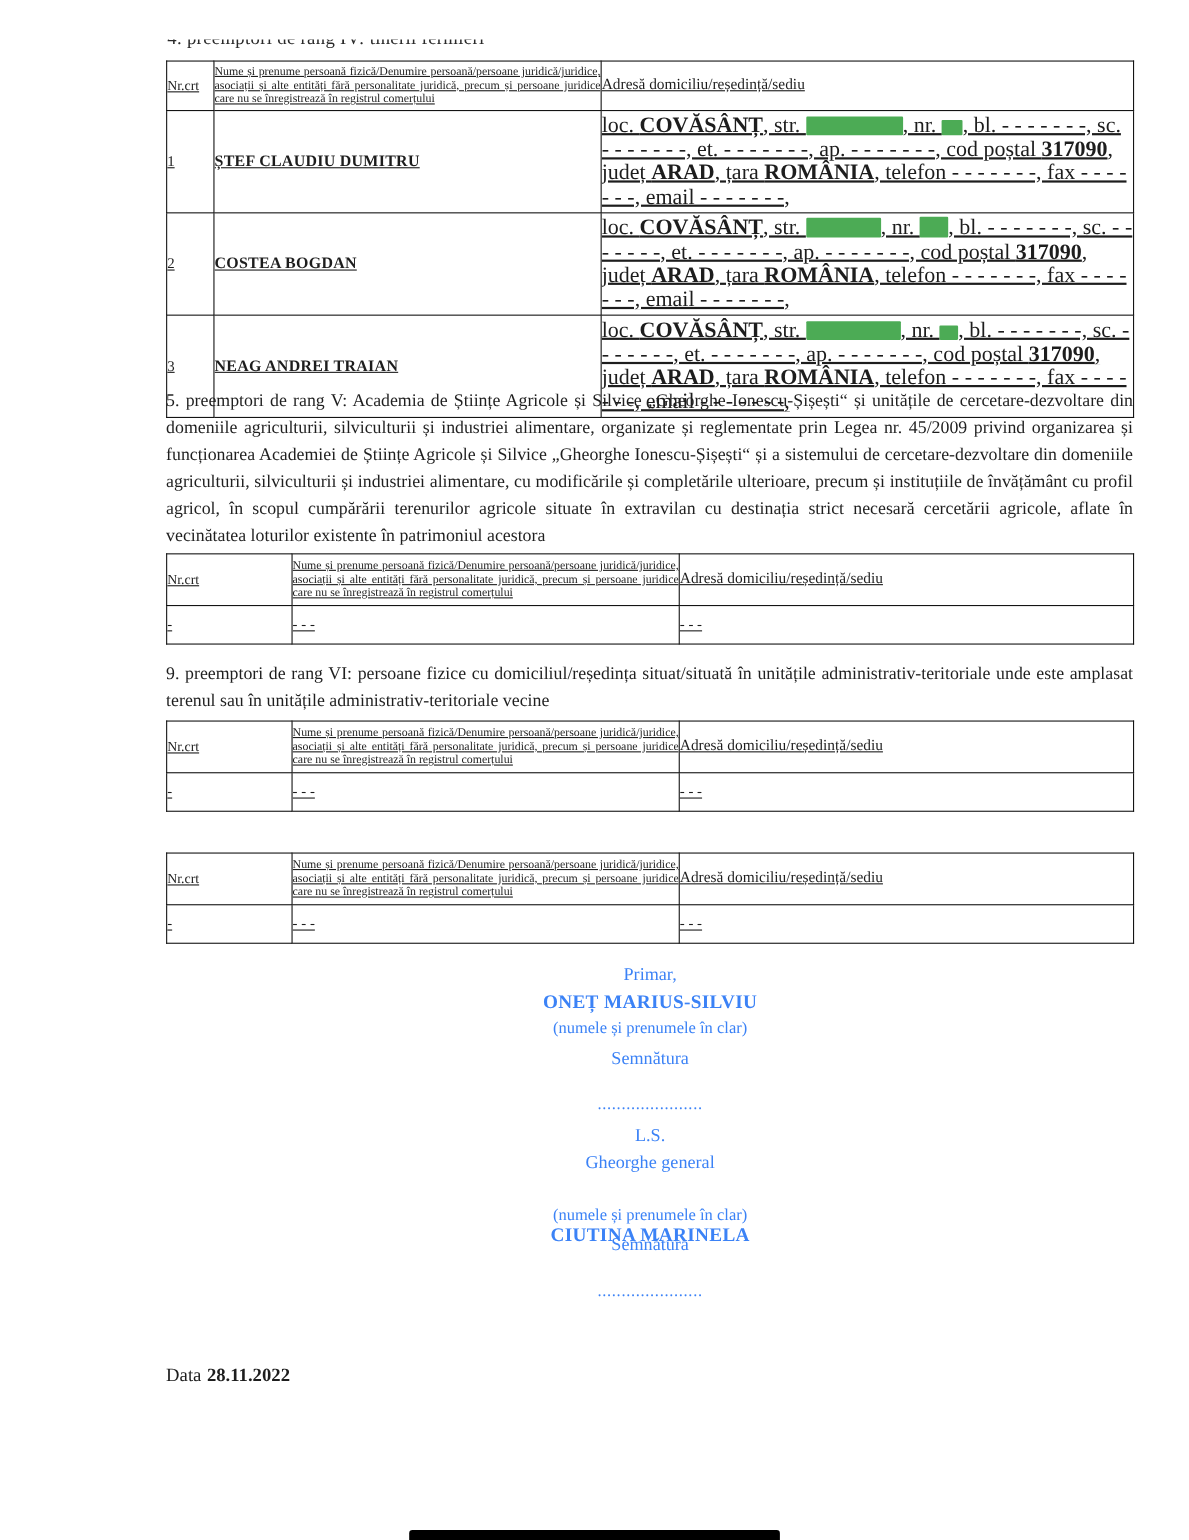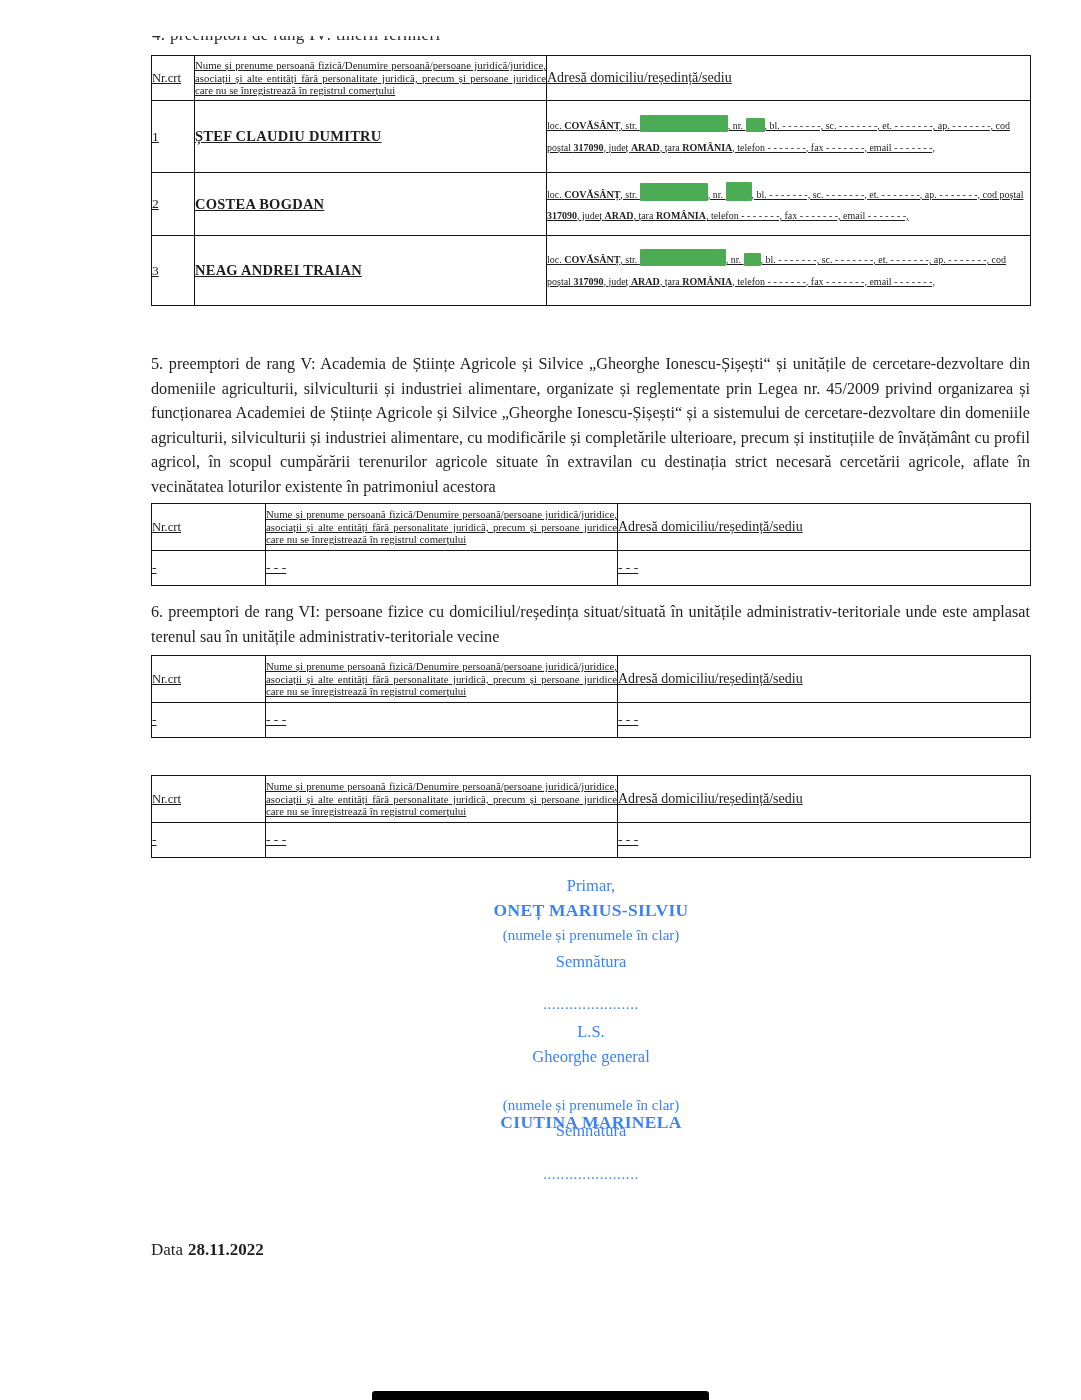--- a/index.html
+++ b/index.html
@@ -14,21 +14,21 @@
   .clip-head span { display:block; margin-top:-11px; font-size:17px; letter-spacing:0.3px; color:#2a2a2a; }
 
   
   table.doc { border-collapse:collapse; table-layout:fixed; position:absolute; background:#fff; }
   table.doc td { border:1.6px solid #141414; padding:3px 0; vertical-align:middle; overflow:hidden;text-decoration:underline; }
   td.hdr-nr   { font-size:12.6px; padding-left:6px; }
   td.hdr-name { font-size:10.8px; line-height:12.6px; text-align:justify; padding:4px 10px; }
   td.hdr-addr { font-size:14px; }
   td.nr-cell   { font-size:13.5px; padding-left:6px; }
   td.name-cell { font-weight:bold; font-size:14.5px; letter-spacing:0.25px; }
-  td.addr-cell { font-size:10px; line-height:21.5px; padding:5px 9px; }
+  td.addr-cell { font-size:20px; line-height:21.5px; padding:5px 9px; }
   td.dash-cell { font-size:13.5px; padding-left:6px; }
   .b { font-weight:bold; }
   .redact { display:inline-block; vertical-align:-3px; border-radius:1px; }
 
   
   .para { position:absolute; left:151px; width:879px; font-size:16.2px; line-height:24.5px;
           text-align:justify; color:#1f1f1f; }
   .oneline { text-align:left; }
 
   
@@ -99,21 +99,21 @@
     <td class="hdr-addr">Adresă domiciliu/reședință/sediu</td>
   </tr>
   <tr style="height:35px">
     <td class="dash-cell">-</td>
     <td class="dash-cell">- - -</td>
     <td class="dash-cell">- - -</td>
   </tr>
 </tbody>
   </table>
 
-<div class="para" style="top:600px;">6. preemptori de rang VI: persoane fizice cu domiciliul/reședința situat/situată în unitățile administrativ-teritoriale unde este amplasat terenul sau în unitățile administrativ-teritoriale vecine</div>
+<div class="para" style="top:600px;">9. preemptori de rang VI: persoane fizice cu domiciliul/reședința situat/situată în unitățile administrativ-teritoriale unde este amplasat terenul sau în unitățile administrativ-teritoriale vecine</div>
 
 <table class="doc" style="left:151px; top:655px; width:879px;">
   <colgroup>
       <col style="width:114px">
       <col style="width:352px">
       <col style="width:413px">
     </colgroup>
   <tbody>
       <tr style="height:47px">
     <td class="hdr-nr">Nr.crt</td>

